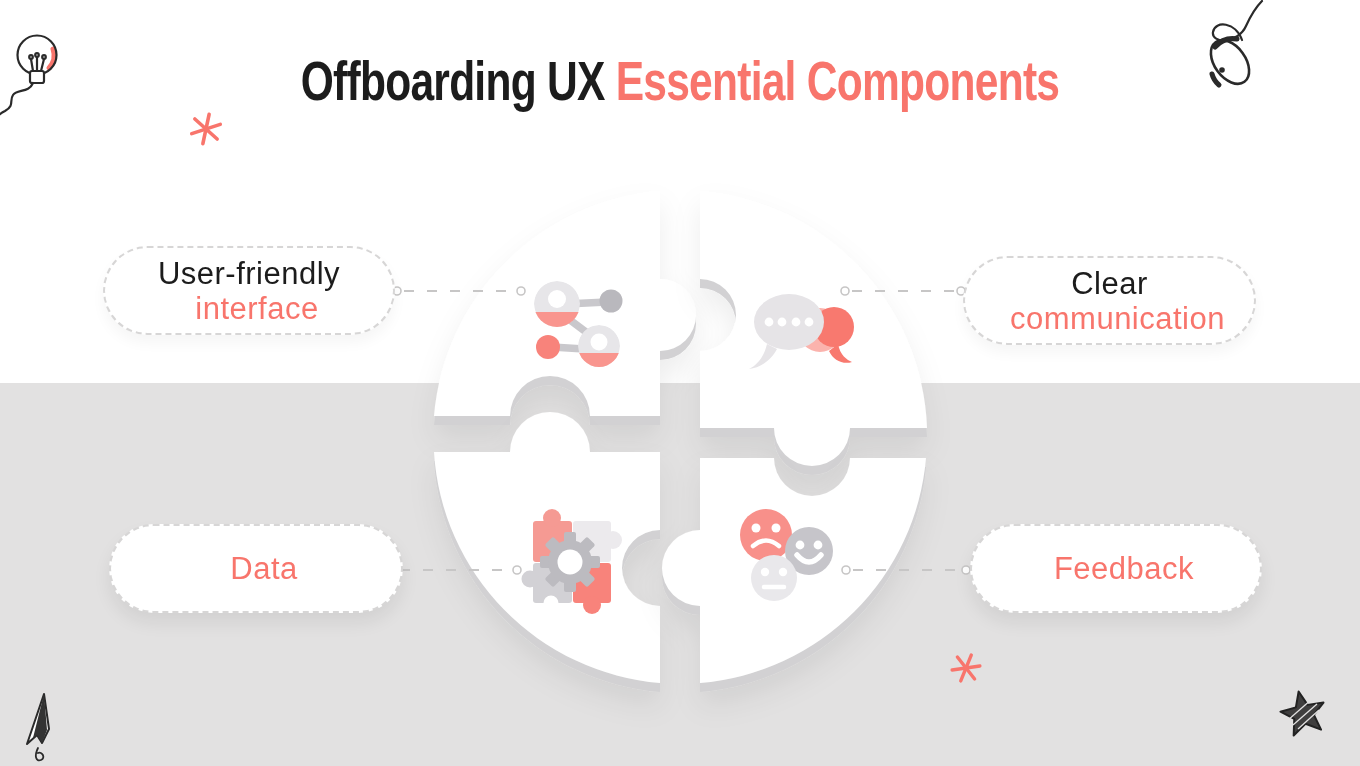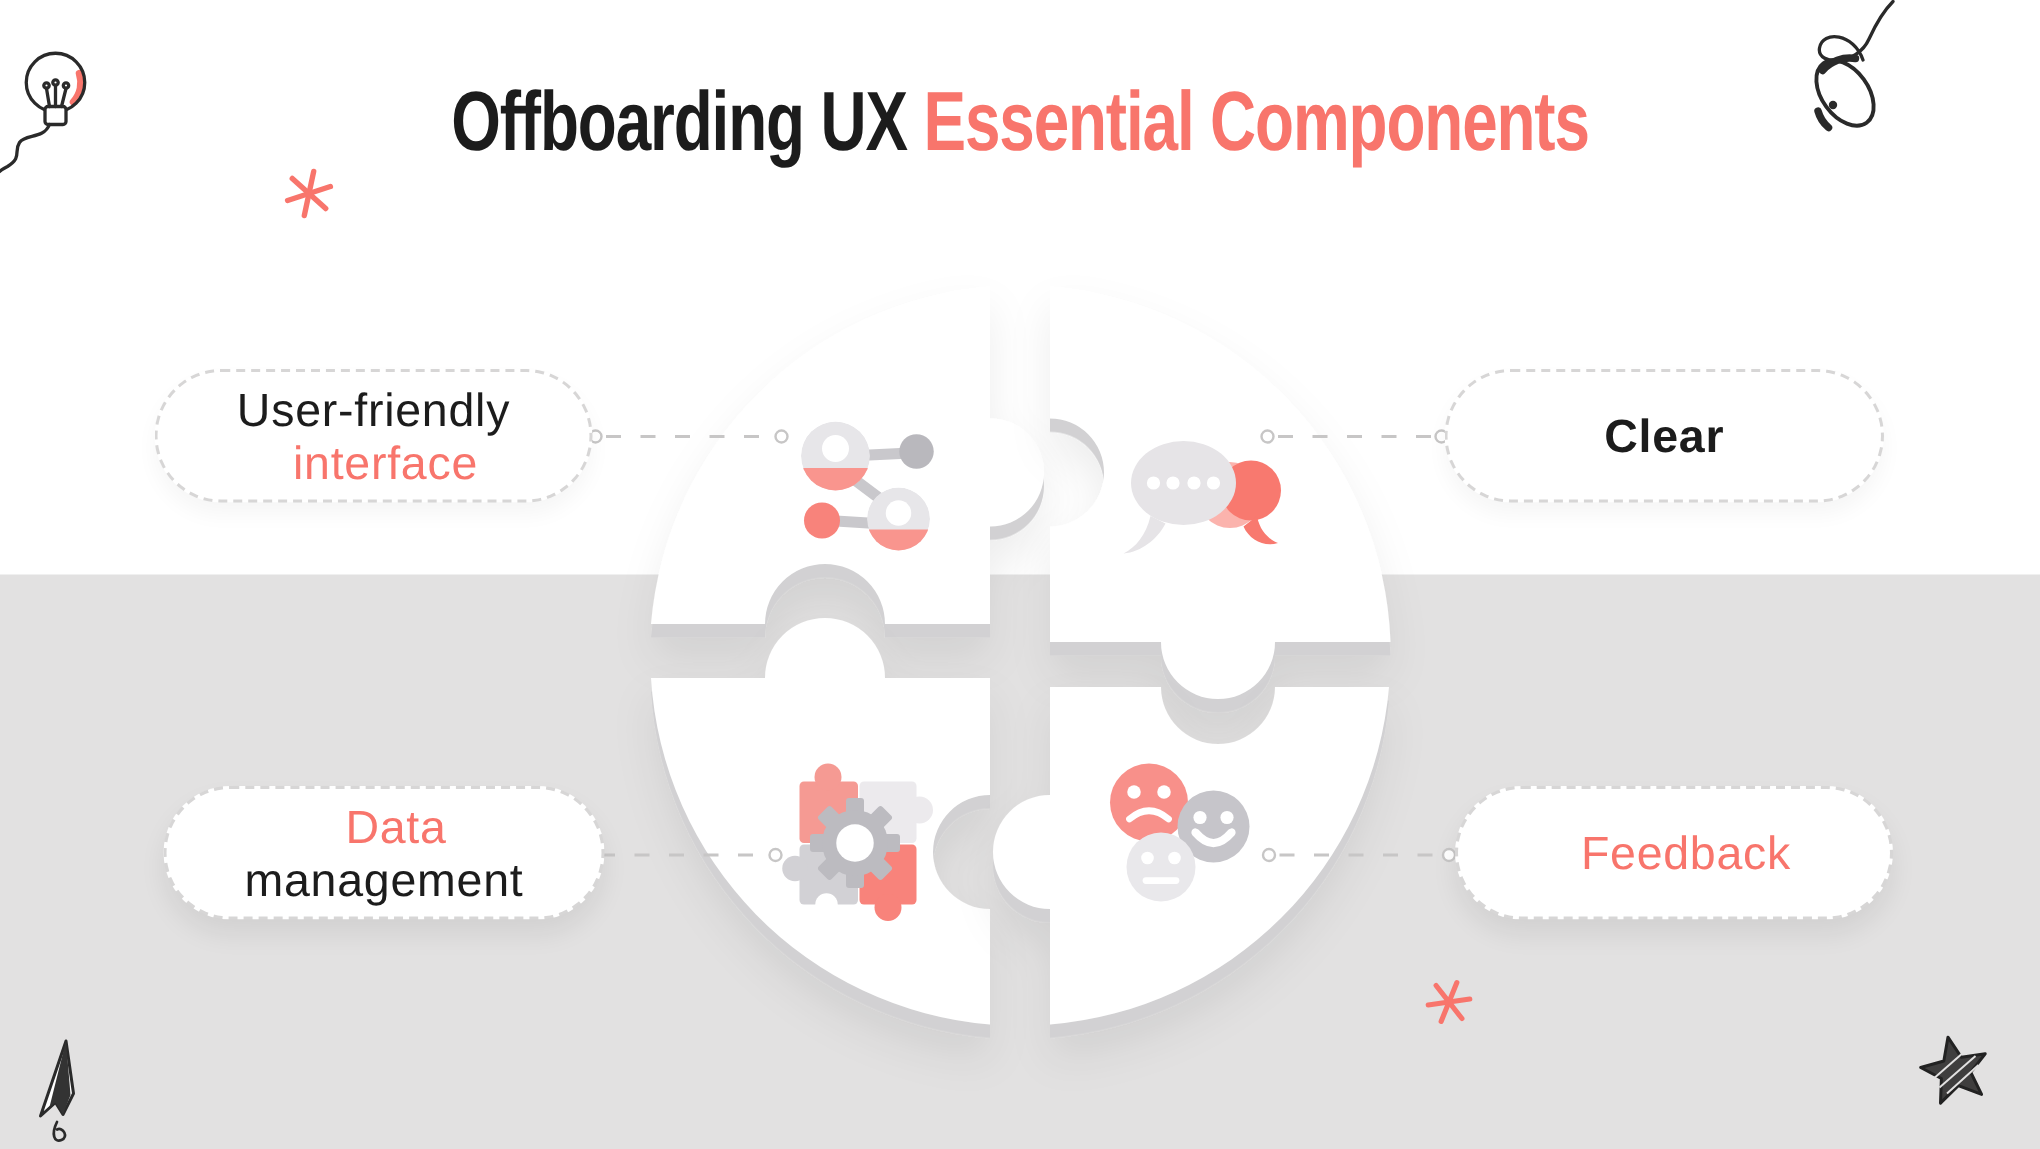--- a/index.html
+++ b/index.html
@@ -26,21 +26,21 @@
     position:absolute;background:#ffffff;
     border:2px dashed #d7d6d6;border-radius:50px;
     display:flex;flex-direction:column;align-items:center;justify-content:center;
     text-align:center;font-size:31px;line-height:35px;letter-spacing:0.5px;
     color:#1c1c1c;box-sizing:border-box;
   }
   .pill .accent{color:#f8756c;margin-left:16px;}
   .pill-top{box-shadow:0 8px 14px rgba(0,0,0,0.04);text-align:right;}
   .pill-bottom{box-shadow:0 10px 18px rgba(0,0,0,0.07);}
   #pill-tl{left:103px;top:246px;width:292px;height:89px;}
-  #pill-tr{left:963px;top:246px;width:293px;height:89px;font-weight:bold;}
+  #pill-tr{left:963px;top:256px;width:293px;height:89px;}
   #pill-bl{left:109px; top:524px;width:294px;height:89px;}
   #pill-br{left:970px;top:524px;width:292px;height:89px;}
 </style>
 </head>
 <body>
 
 <div class="bg-top"></div>
 <div class="bg-bottom"></div>
 
 <h1 class="title"><span>Offboarding UX </span><span class="accent">Essential Components</span></h1>
@@ -215,20 +215,20 @@
     <line x1="966" y1="654" x2="966" y2="682" transform="rotate(120 966 668)"></line>
   </g>
 </svg>
 
 <div id="pill-tl" class="pill pill-top">
   <span>User-friendly</span>
   <span class="accent">interface</span>
 </div>
 <div id="pill-tr" class="pill pill-top">
   <span>Clear</span>
+  <span class="accent">communication</span>
 </div>
 <div id="pill-bl" class="pill pill-bottom">
   <span class="accent">Data</span>
-  <span>management</span>
 </div>
 <div id="pill-br" class="pill pill-bottom">
   <span class="accent">Feedback</span>
 </div>
 
 </body></html>

